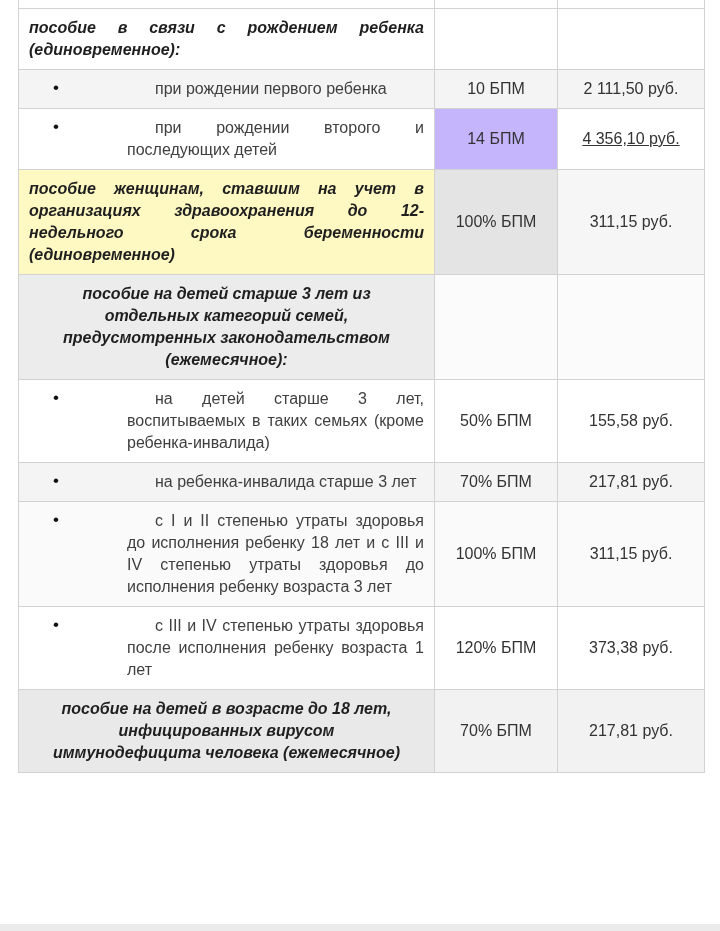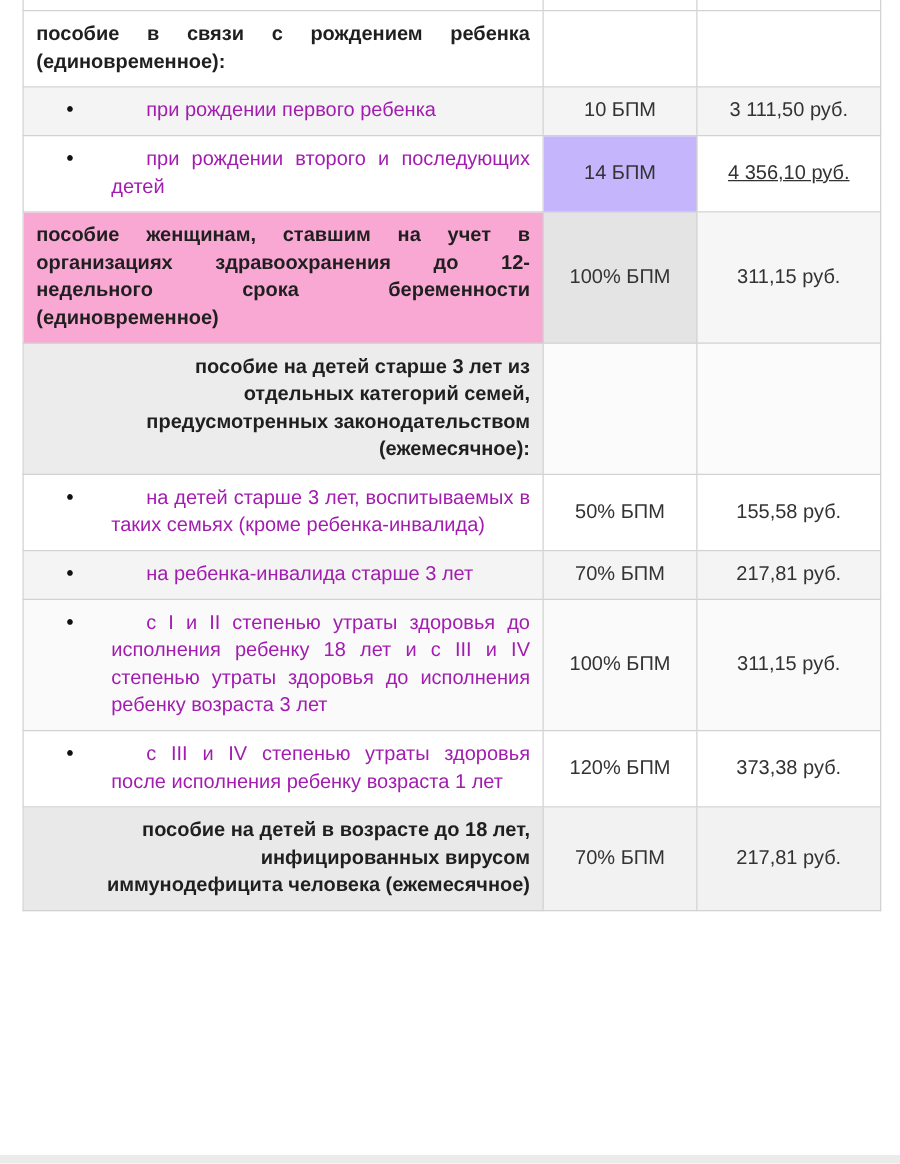--- a/index.html
+++ b/index.html
@@ -39,48 +39,50 @@
     color: #333333;
   }
   tr.sliver td {
     padding: 0;
     height: 9px;
     border-top: none;
   }
   
   .htext {
     font-weight: bold;
+    font-style: italic;
     color: #1f1f1f;
     text-align: justify;
   }
   .htext.force {
     white-space: pre-line;
     text-align: justify;
     text-align-last: justify;
   }
   .htext.plain {
     white-space: pre-line;
-    text-align: right;
+    text-align: center;
   }
   
   .bwrap {
     position: relative;
     margin-left: 60px;
   }
   .dot {
     position: absolute;
     left: -36px;
     top: -1px;
     font-size: 17px;
     color: #111111;
   }
   .btext {
     text-align: justify;
     text-indent: 28px;
-    color: #a21caf;
+    color: #404040;
+    margin-left: 38px;
   }
   
   td.val {
     text-align: center;
     color: #3d3d3d;
   }
   .bottom-band {
     position: absolute;
     left: 0;
     bottom: 0;
@@ -114,34 +116,34 @@
             <td class="val" style="background: rgb(255, 255, 255);"></td>
           </tr>
           <tr>
             <td style="background: rgb(244, 244, 244);">
               <div class="bwrap">
                 <span class="dot">•</span>
                 <div class="btext">при рождении первого ребенка</div>
               </div>
             </td>
             <td class="val" style="background: rgb(244, 244, 244); text-align: center;">10 БПМ</td>
-            <td class="val" style="background: rgb(244, 244, 244);">3 111,50 руб.</td>
+            <td class="val" style="background: rgb(244, 244, 244);">2 111,50 руб.</td>
           </tr>
           <tr>
             <td style="background: rgb(255, 255, 255);">
               <div class="bwrap">
                 <span class="dot">•</span>
                 <div class="btext">при рождении второго и последующих детей</div>
               </div>
             </td>
             <td class="val" style="background: #c4b5fd;">14 БПМ</td>
             <td class="val" style="background: rgb(255, 255, 255); text-decoration: underline;">4 356,10 руб.</td>
           </tr>
           <tr>
-            <td style="background: #f9a8d4; margin-left: 40px;">
+            <td style="background: #fef9c3; margin-left: 40px;">
               <div class="htext force">пособие женщинам, ставшим на учет в
 организациях здравоохранения до 12-
 недельного срока беременности
 (единовременное)</div>
             </td>
             <td class="val" style="background: rgb(228, 228, 228);">100% БПМ</td>
             <td class="val" style="background: rgb(246, 246, 246);">311,15 руб.</td>
           </tr>
           <tr>
             <td style="background: rgb(236, 236, 236);">

